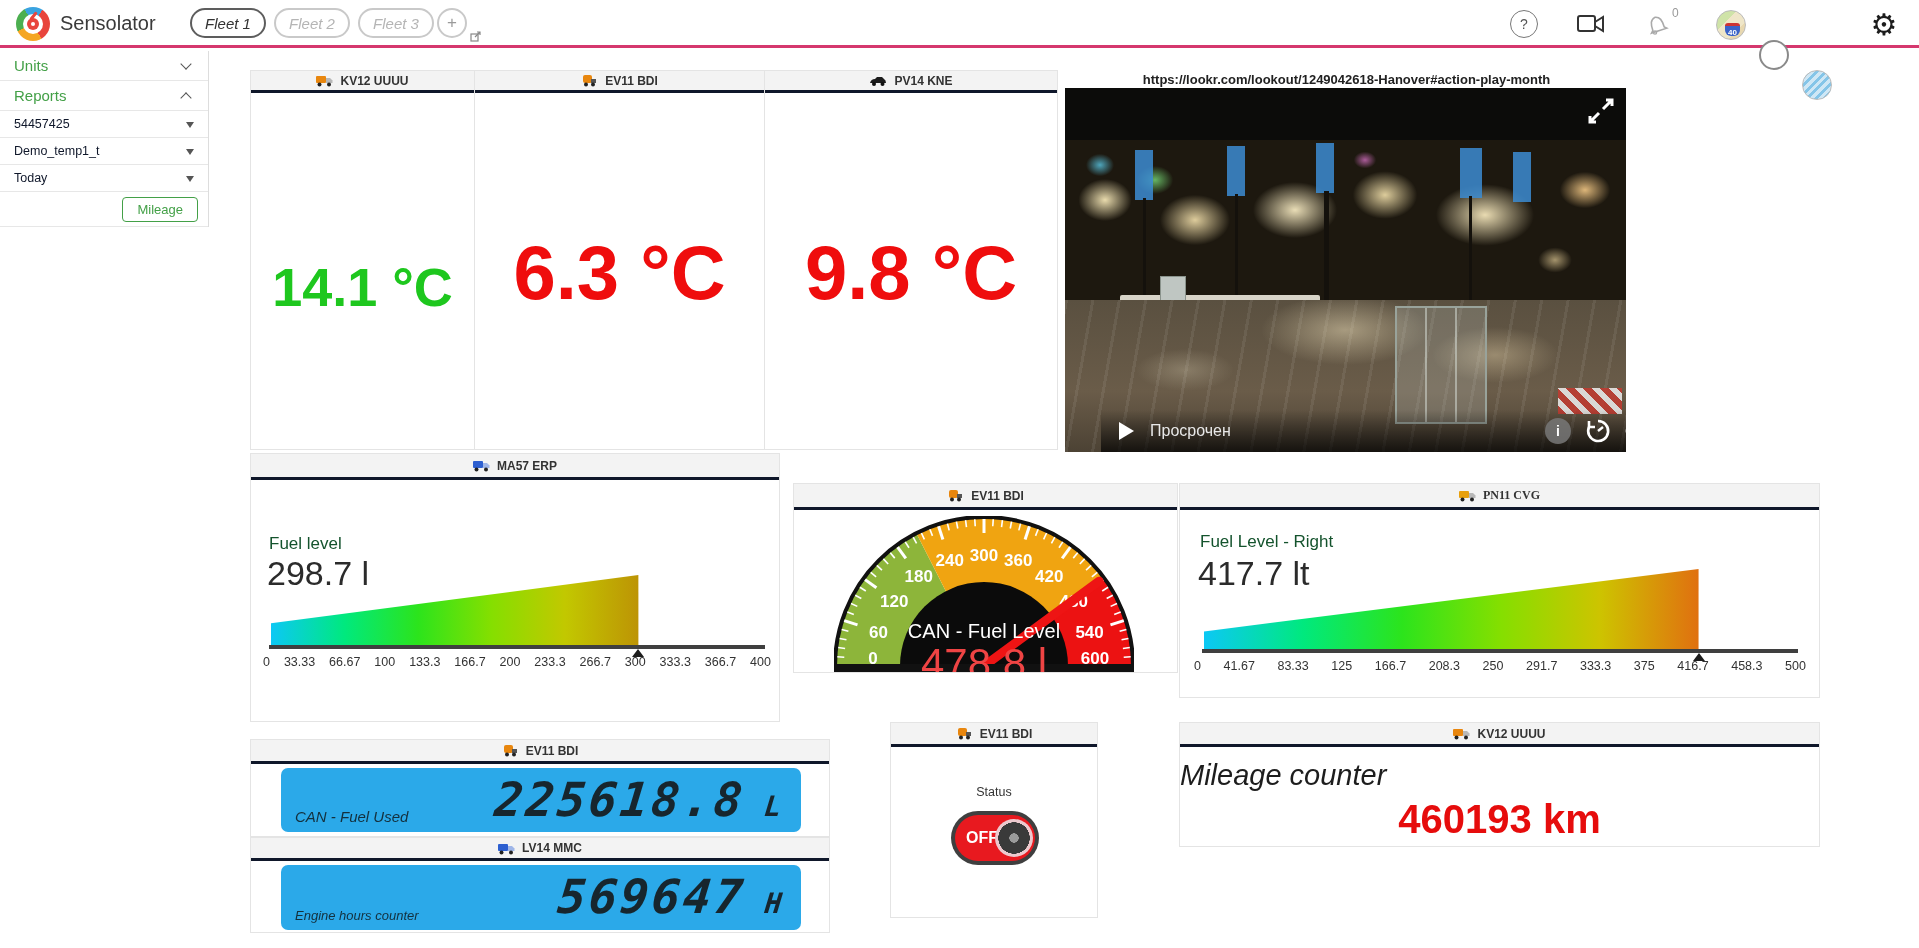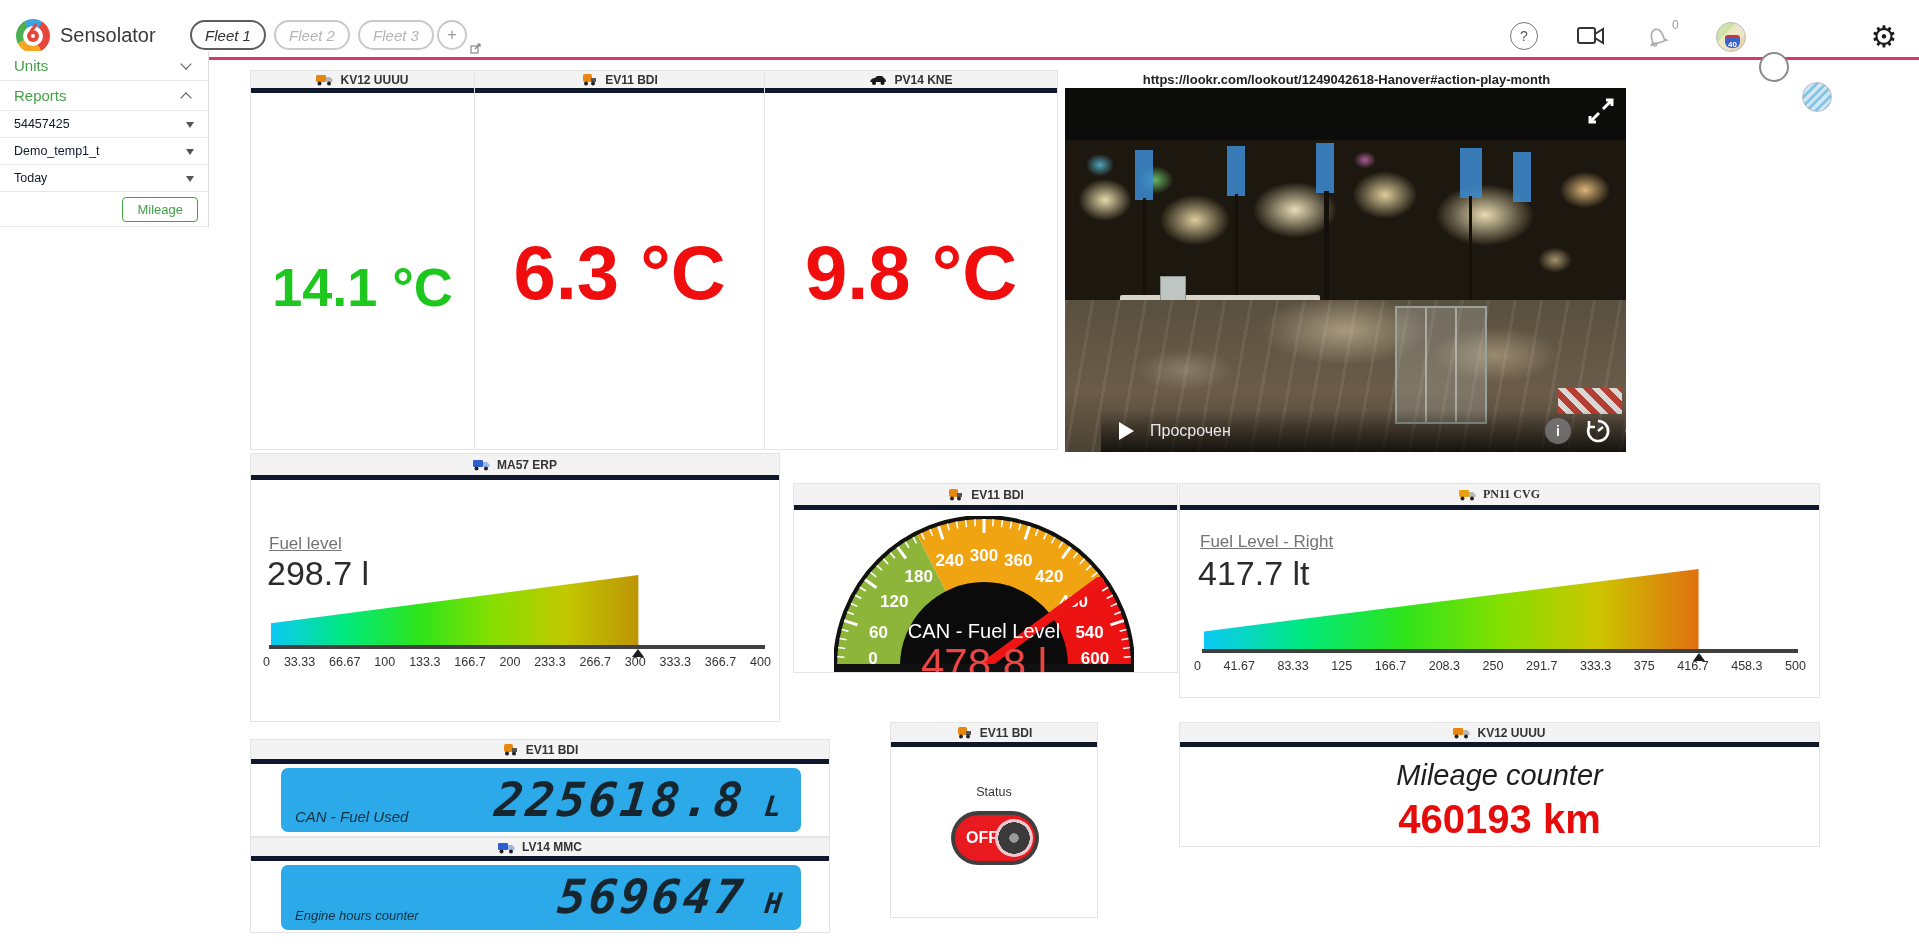--- a/index.html
+++ b/index.html
@@ -2,21 +2,21 @@
 <html><head>
 <meta charset="utf-8">
 <style>
   * { box-sizing: border-box; }
   html,body { margin:0; padding:0; background:#fff; }
   body { width:1919px; height:948px; overflow:hidden;
          font-family:"Liberation Sans", sans-serif; color:#333; }
   #app { position:relative; width:1919px; height:948px; background:#fff; }
 
   
-  #topbar { position:absolute; left:0; top:12px; width:1919px; height:48px;
+  #topbar { position:absolute; left:0; top:0; width:1919px; height:48px;
             background:#fff; border-bottom:3px solid #d5386e; }
   #logo { position:absolute; left:16px; top:7px; width:34px; height:34px; border-radius:50%;
           background:conic-gradient(from 0deg, #3aa3e0 0 34deg, #e8453c 34deg 150deg,
                      #f5a623 150deg 245deg, #4caf50 245deg 330deg, #3aa3e0 330deg 360deg); }
   #logo .hole { position:absolute; left:7px; top:7px; width:20px; height:20px; border-radius:50%; background:#fff; }
   #logo .pin  { position:absolute; left:11px; top:11px; width:12px; height:12px; border-radius:50%;
                 background:#e8453c; }
   #logo .pin::after { content:""; position:absolute; left:4px; top:4px; width:4px; height:4px;
                 border-radius:50%; background:#fff; }
   #logo .needle { position:absolute; left:16px; top:4px; width:3px; height:10px; background:#e8453c;
@@ -59,21 +59,21 @@
   .drop-arrow { position:absolute; right:14px; top:11px; width:0; height:0;
           border-left:4.5px solid transparent; border-right:4.5px solid transparent;
           border-top:6px solid #555; }
   #execute-row { height:35px; border-bottom:1px solid #e7e7e7; display:flex; align-items:center;
           justify-content:flex-end; padding-right:10px; }
   #execute-btn { border:1px solid #43a047; color:#43a047; background:#fff; border-radius:4px;
           font-size:13px; padding:4px 14px; cursor:pointer; font-family:"Liberation Sans",sans-serif; }
 
   
   .widget { position:absolute; background:#fff; border:1px solid #e4e4e4; overflow:hidden; }
-  .whead { height:23px; background:#f3f3f3; border-bottom:5px solid #0f172a; display:flex;
+  .whead { height:23px; background:#f3f3f3; border-bottom:3px solid #0f172a; display:flex;
            align-items:center; justify-content:center; gap:7px; font-size:12px; font-weight:bold;
            color:#333; cursor:move; }
   .whead svg { flex:0 0 auto; }
 
   
   .temp-val { position:absolute; width:100%; text-align:center; font-weight:bold; white-space:nowrap; }
 
   
   #webcam-title { height:18px; display:flex; align-items:center; justify-content:center;
                   font-size:13px; font-weight:bold; color:#222; background:#fff; }
@@ -117,21 +117,21 @@
   #play-btn { width:0; height:0; margin-left:18px; border-top:9px solid transparent;
      border-bottom:9px solid transparent; border-left:15px solid #fff; cursor:pointer; }
   #cam-status { margin-left:16px; color:#e8e8e8; font-size:16px; }
   .cam-right-icons { margin-left:auto; display:flex; align-items:center; gap:14px; margin-right:14px; }
   #info-btn { width:26px; height:26px; border-radius:50%; background:rgba(120,120,120,.85); color:#fff;
      font-weight:bold; font-size:14px; display:flex; align-items:center; justify-content:center; cursor:pointer; }
   #code-btn { color:#fff; font-size:18px; font-weight:bold; letter-spacing:1px; cursor:pointer; }
   #expand-btn { position:absolute; right:10px; top:8px; cursor:pointer; }
 
   
-  .flabel { position:absolute; font-size:17px; color:#737373;text-decoration:underline; }
+  .flabel { position:absolute; font-size:17px; color:#14532d; }
   .fvalue { position:absolute; font-size:34px; color:#2b2b2b; }
   .wedge { position:absolute; }
   .axis { position:absolute; height:4px; background:#3f3f3f; }
   .marker-rail { position:absolute; height:10px; }
   .marker { position:absolute; top:0; width:0; height:0; border-left:6px solid transparent;
             border-right:6px solid transparent; border-bottom:8px solid #1c1c1c; }
   .ticks { position:absolute; display:flex; justify-content:space-between; font-size:12.5px; color:#333; }
 
   
   #gauge-box { position:absolute; left:40px; top:32px; width:300px; height:158px; }
@@ -152,21 +152,21 @@
   #status-label { position:absolute; top:62px; width:100%; text-align:center; font-size:12.5px; color:#333; }
   #toggle { position:absolute; left:60px; top:88px; width:88px; height:54px; background:#3f3f3f;
             border-radius:27px; padding:4px; cursor:pointer; }
   #toggle-inner { position:relative; width:100%; height:100%; background:#e8191f; border-radius:23px;
             display:flex; align-items:center; padding-left:11px; color:#fff; font-weight:bold; font-size:16px; }
   #knob { position:absolute; right:2px; top:50%; transform:translateY(-50%); width:38px; height:38px;
           border-radius:50%;
           background:radial-gradient(circle, #9a9a9a 0 17%, #3a3a3a 18% 58%, #ecc9ce 59% 80%, #d793a0 81% 100%); }
 
   
-  #mileage-label { position:absolute; top:36px; width:100%; text-align:center; font-style:italic;
+  #mileage-label { position:absolute; top:36px; width:100%; font-style:italic;
                    font-size:29px; color:#1d1d1d; }
   #mileage-value { position:absolute; top:74px; width:100%; text-align:center; font-weight:bold;
                    font-size:40px; color:#e60c0c; }
 </style>
 </head>
 <body>
 
 <div id="app">
 
   <div id="topbar">

